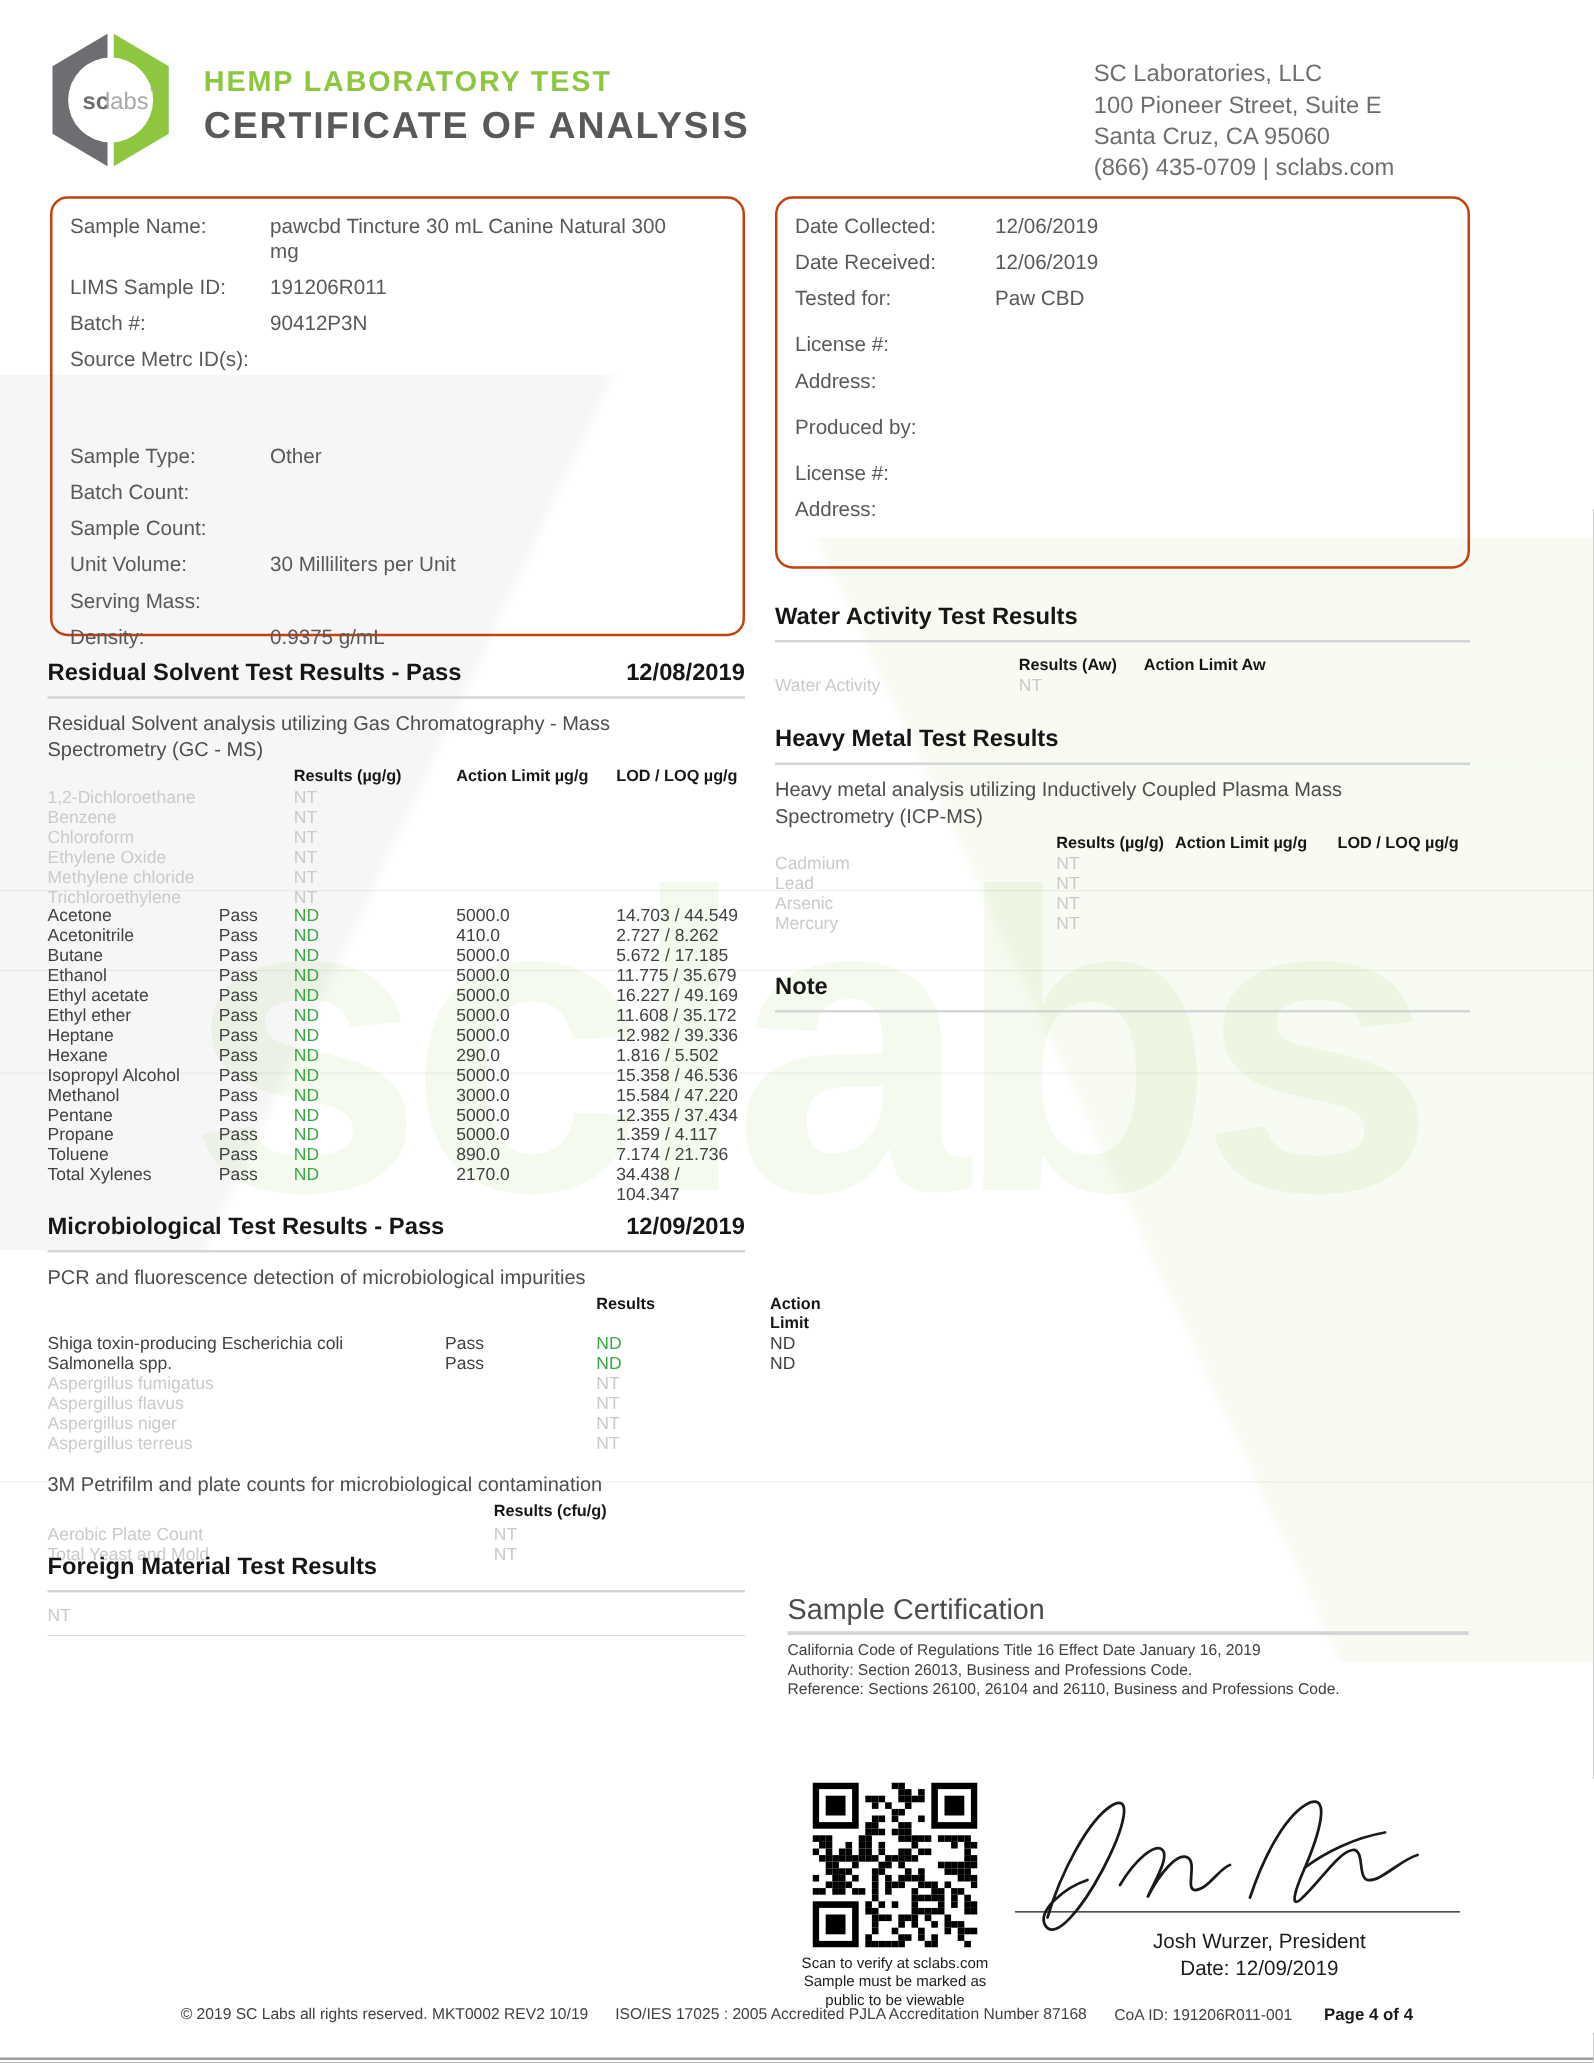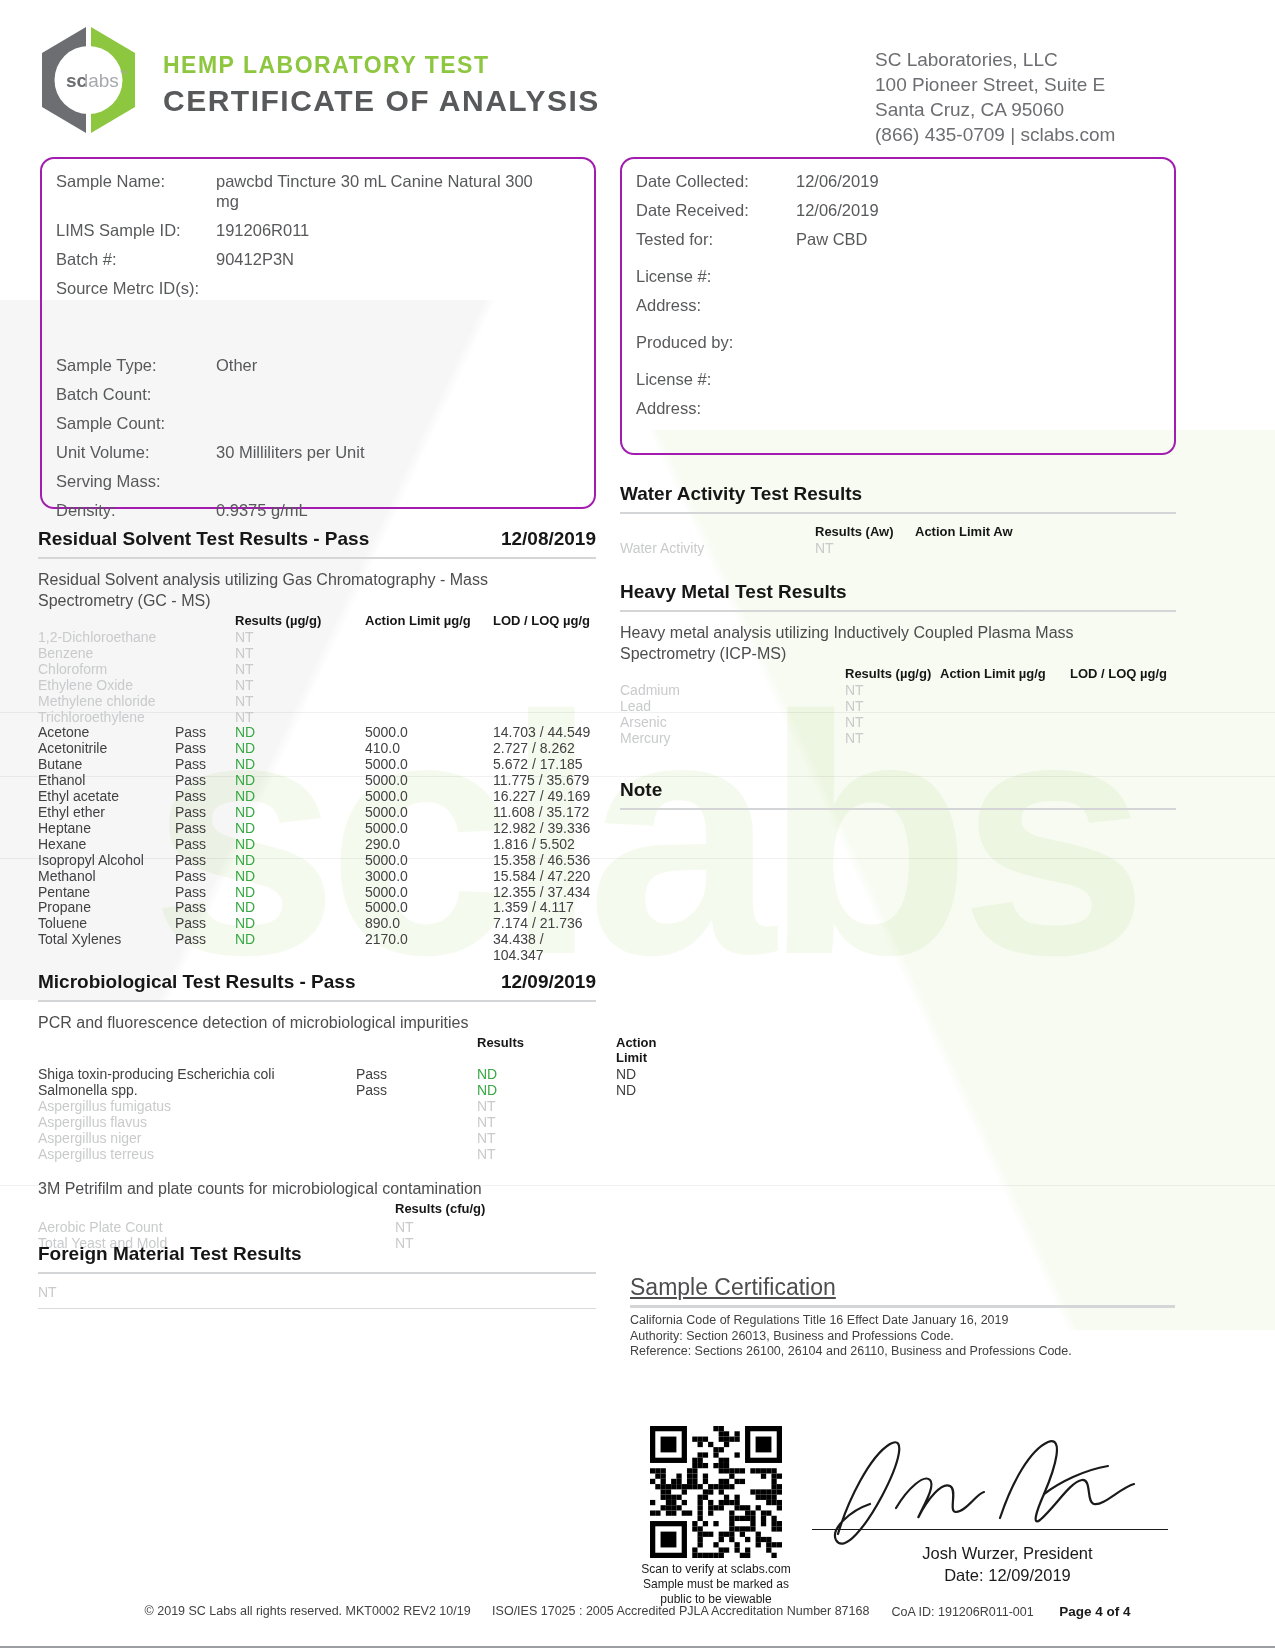--- a/index.html
+++ b/index.html
@@ -15,21 +15,21 @@
   .bg-swoosh2{right:0;top:430px;width:700px;height:900px;background:linear-gradient(245deg,rgba(141,198,63,0.07) 0%,rgba(141,198,63,0.07) 55%,rgba(141,198,63,0) 56%);}
   .bg-wordmark{left:150px;top:640px;font-size:340px;font-weight:bold;letter-spacing:-12px;color:rgba(141,198,63,0.09);white-space:nowrap;}
   .scanline{position:absolute;left:0;width:1275px;height:1px;background:rgba(0,0,0,0.055);z-index:0;}
   
   .logo{left:40px;top:26px;}
   .title-block{left:163px;top:52px;}
   .title1{font-size:23px;font-weight:bold;letter-spacing:1.5px;color:#8dc63f;}
   .title2{font-size:30px;font-weight:bold;letter-spacing:1.5px;color:#58595b;margin-top:5px;}
   .lab-block{left:875px;top:47px;font-size:19px;line-height:25px;color:#6d6e71;}
   
-  .infobox{border:2px solid #a21caf;border-radius:14px;padding:12px 14px;background:transparent;}
+  .infobox{border:2px solid #c2410c;border-radius:14px;padding:12px 14px;background:transparent;}
   .box-sample{left:40px;top:157px;width:556px;height:352px;}
   .box-collect{left:620px;top:157px;width:556px;height:298px;}
   .f-row{display:grid;grid-template-columns:160px 1fr;font-size:16.5px;color:#58595b;margin-bottom:9px;line-height:20px;}
   .f-row .val{max-width:320px;}
   .spacer48{height:48px;} .spacer8{height:8px;}
   
   .sec{width:558px;}
   .sec-h{display:flex;justify-content:space-between;align-items:center;font-size:19px;font-weight:bold;color:#161616;}
   .sec-hr{border:0;border-top:2.5px solid #d4d5d6;margin:7px 0 10px 0;}
   .method{font-size:16px;color:#4d4d4f;line-height:21px;width:478px;margin-bottom:2px;}
@@ -53,21 +53,21 @@
   .sec-micro{left:38px;top:971px;}
   .sec-foreign{left:38px;top:1243px;}
   .foreign-line{border:0;border-top:1px solid #d9dadb;margin:8px 0 0 0;}
   
   .rsec{width:556px;}
   .sec-water{left:620px;top:483px;}
   .sec-heavy{left:620px;top:581px;}
   .sec-note{left:620px;top:779px;}
   
   .sec-cert{left:630px;top:1274px;width:545px;height:340px;}
-  .cert-title{font-size:23px;color:#4d4d4f;text-decoration:underline;}
+  .cert-title{font-size:23px;color:#4d4d4f;}
   .cert-hr{border:0;border-top:3px solid #d4d5d6;margin:4px 0 5px 0;}
   .cert-line{font-size:12.5px;color:#414042;line-height:15.5px;}
   .cert-qr{position:absolute;left:10px;top:152px;width:152px;text-align:center;}
   .qr-cap{font-size:12px;color:#1a1a1a;line-height:15px;text-align:center;}
   .cert-sign{position:absolute;left:178px;top:148px;width:367px;text-align:center;}
   .sig-wrap{position:relative;height:122px;}
   .sig-line{position:absolute;left:4px;bottom:14px;width:356px;border-top:1.6px solid #1a1a1a;}
   .signer{font-size:16.5px;color:#1a1a1a;margin-left:32px;}
   .sign-date{font-size:16.5px;color:#1a1a1a;margin-left:32px;margin-top:3px;}
   

